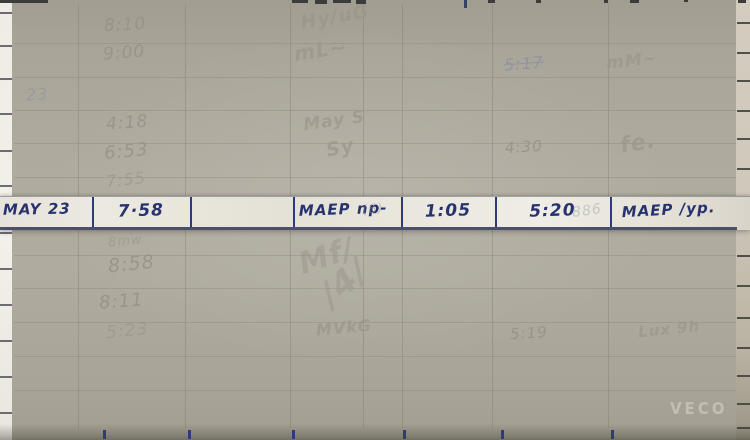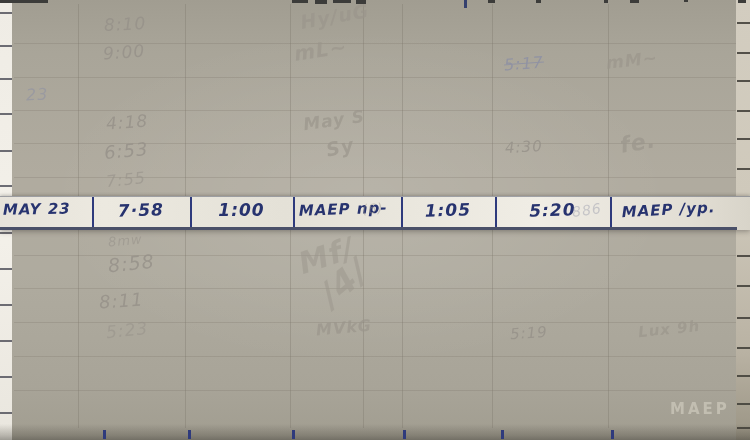--- a/index.html
+++ b/index.html
@@ -84,21 +84,21 @@
   <div class="ghost" style="left:108px;top:233px;font-size:13px;transform:rotate(-5deg);opacity:0.6">8mw</div>
   <div class="ghost" style="left:108px;top:252px;font-size:19px;transform:rotate(-6deg)">8:58</div>
   <div class="ghost" style="left:99px;top:290px;font-size:18px;transform:rotate(-4deg)">8:11</div>
   <div class="ghost" style="left:106px;top:320px;font-size:17px;transform:rotate(-6deg);opacity:0.55">5:23</div>
   <div class="ghost sig big" style="left:298px;top:238px;font-size:30px;transform:rotate(-18deg)">Mf/</div>
   <div class="ghost sig big" style="left:318px;top:262px;font-size:34px;transform:rotate(-40deg)">/4/</div>
   <div class="ghost sig" style="left:316px;top:318px;font-size:16px;transform:rotate(-5deg)">MVkG</div>
   <div class="ghost" style="left:510px;top:324px;font-size:15px;transform:rotate(-4deg)">5:19</div>
   <div class="ghost sig" style="left:638px;top:320px;font-size:15px;transform:rotate(-6deg)">Lux 9h</div>
 
-  <div class="watermark" style="left:670px;top:400px">MAEP</div>
+  <div class="watermark" style="left:670px;top:400px">VECO</div>
 
   <div class="edge-left">
     <div class="line" style="top:12px"></div>
     <div class="line" style="top:45px"></div>
     <div class="line" style="top:78px"></div>
     <div class="line" style="top:113px"></div>
     <div class="line" style="top:150px"></div>
     <div class="line" style="top:185px"></div>
     <div class="line" style="top:232px"></div>
     <div class="line" style="top:268px"></div>
@@ -140,21 +140,20 @@
   <div class="strip">
     <div class="divider" style="left:92px"></div>
     <div class="divider" style="left:190px"></div>
     <div class="divider" style="left:293px"></div>
     <div class="divider" style="left:401px"></div>
     <div class="divider" style="left:495px"></div>
     <div class="divider" style="left:610px"></div>
 
     <div class="cell" style="left:3px;width:86px;font-size:15px;transform:rotate(-1deg)">MAY 23</div>
     <div class="cell" style="left:92px;width:98px;text-align:center;font-size:17px;transform:rotate(-2deg)">7·58</div>
-    <div class="cell" style="left:190px;width:103px;text-align:center;font-size:17px">1:00</div>
     <div class="cell" style="left:299px;width:100px;font-size:15px;transform:rotate(-2deg)">MAEP np-</div>
     <div class="cell" style="left:401px;width:94px;text-align:center;font-size:17px;transform:rotate(-2deg)">1:05</div>
     <div class="cell" style="left:495px;width:115px;text-align:center;font-size:17px;transform:rotate(-2deg)">5:20</div>
     <div class="cell" style="left:622px;width:120px;font-size:15px;transform:rotate(-3deg)">MAEP /yp.</div>
 
     <div class="ghost" style="left:362px;top:4px;font-size:13px;transform:rotate(-5deg);opacity:0.45">(6)</div>
     <div class="ghost blue" style="left:572px;top:5px;font-size:14px;transform:rotate(-8deg);opacity:0.4">886</div>
 
     <div class="strip-bottom"></div>
   </div>

